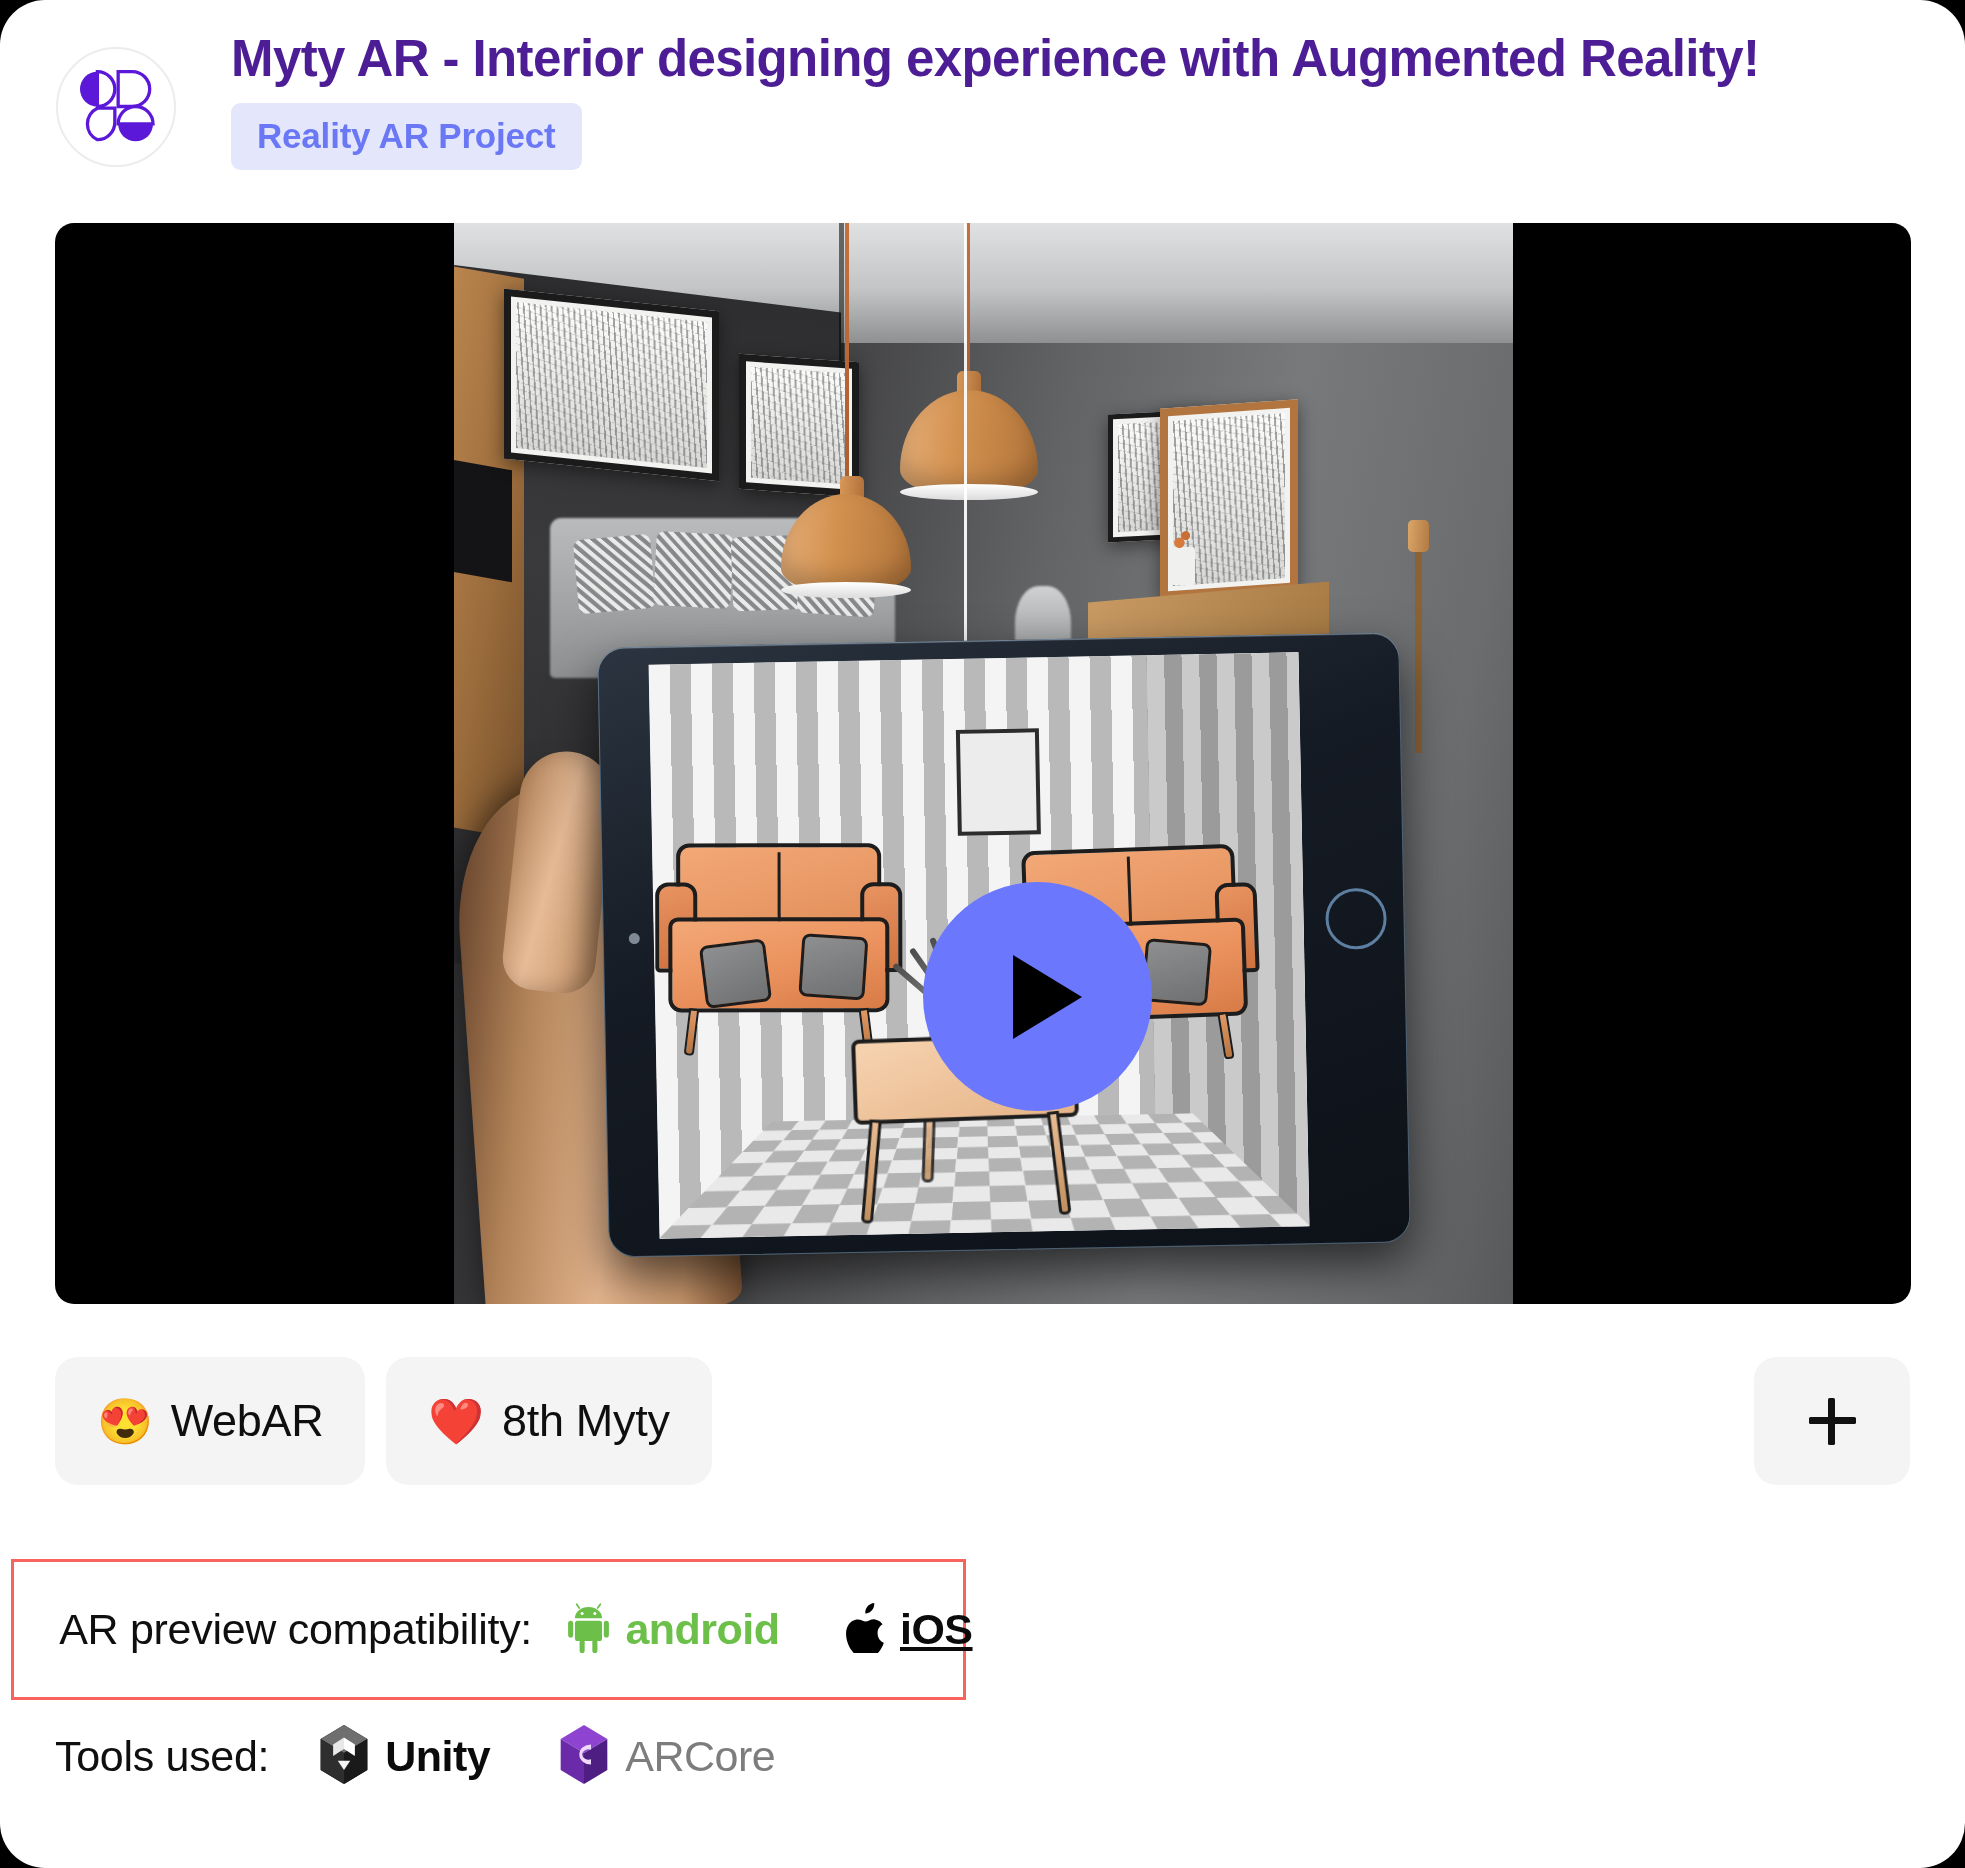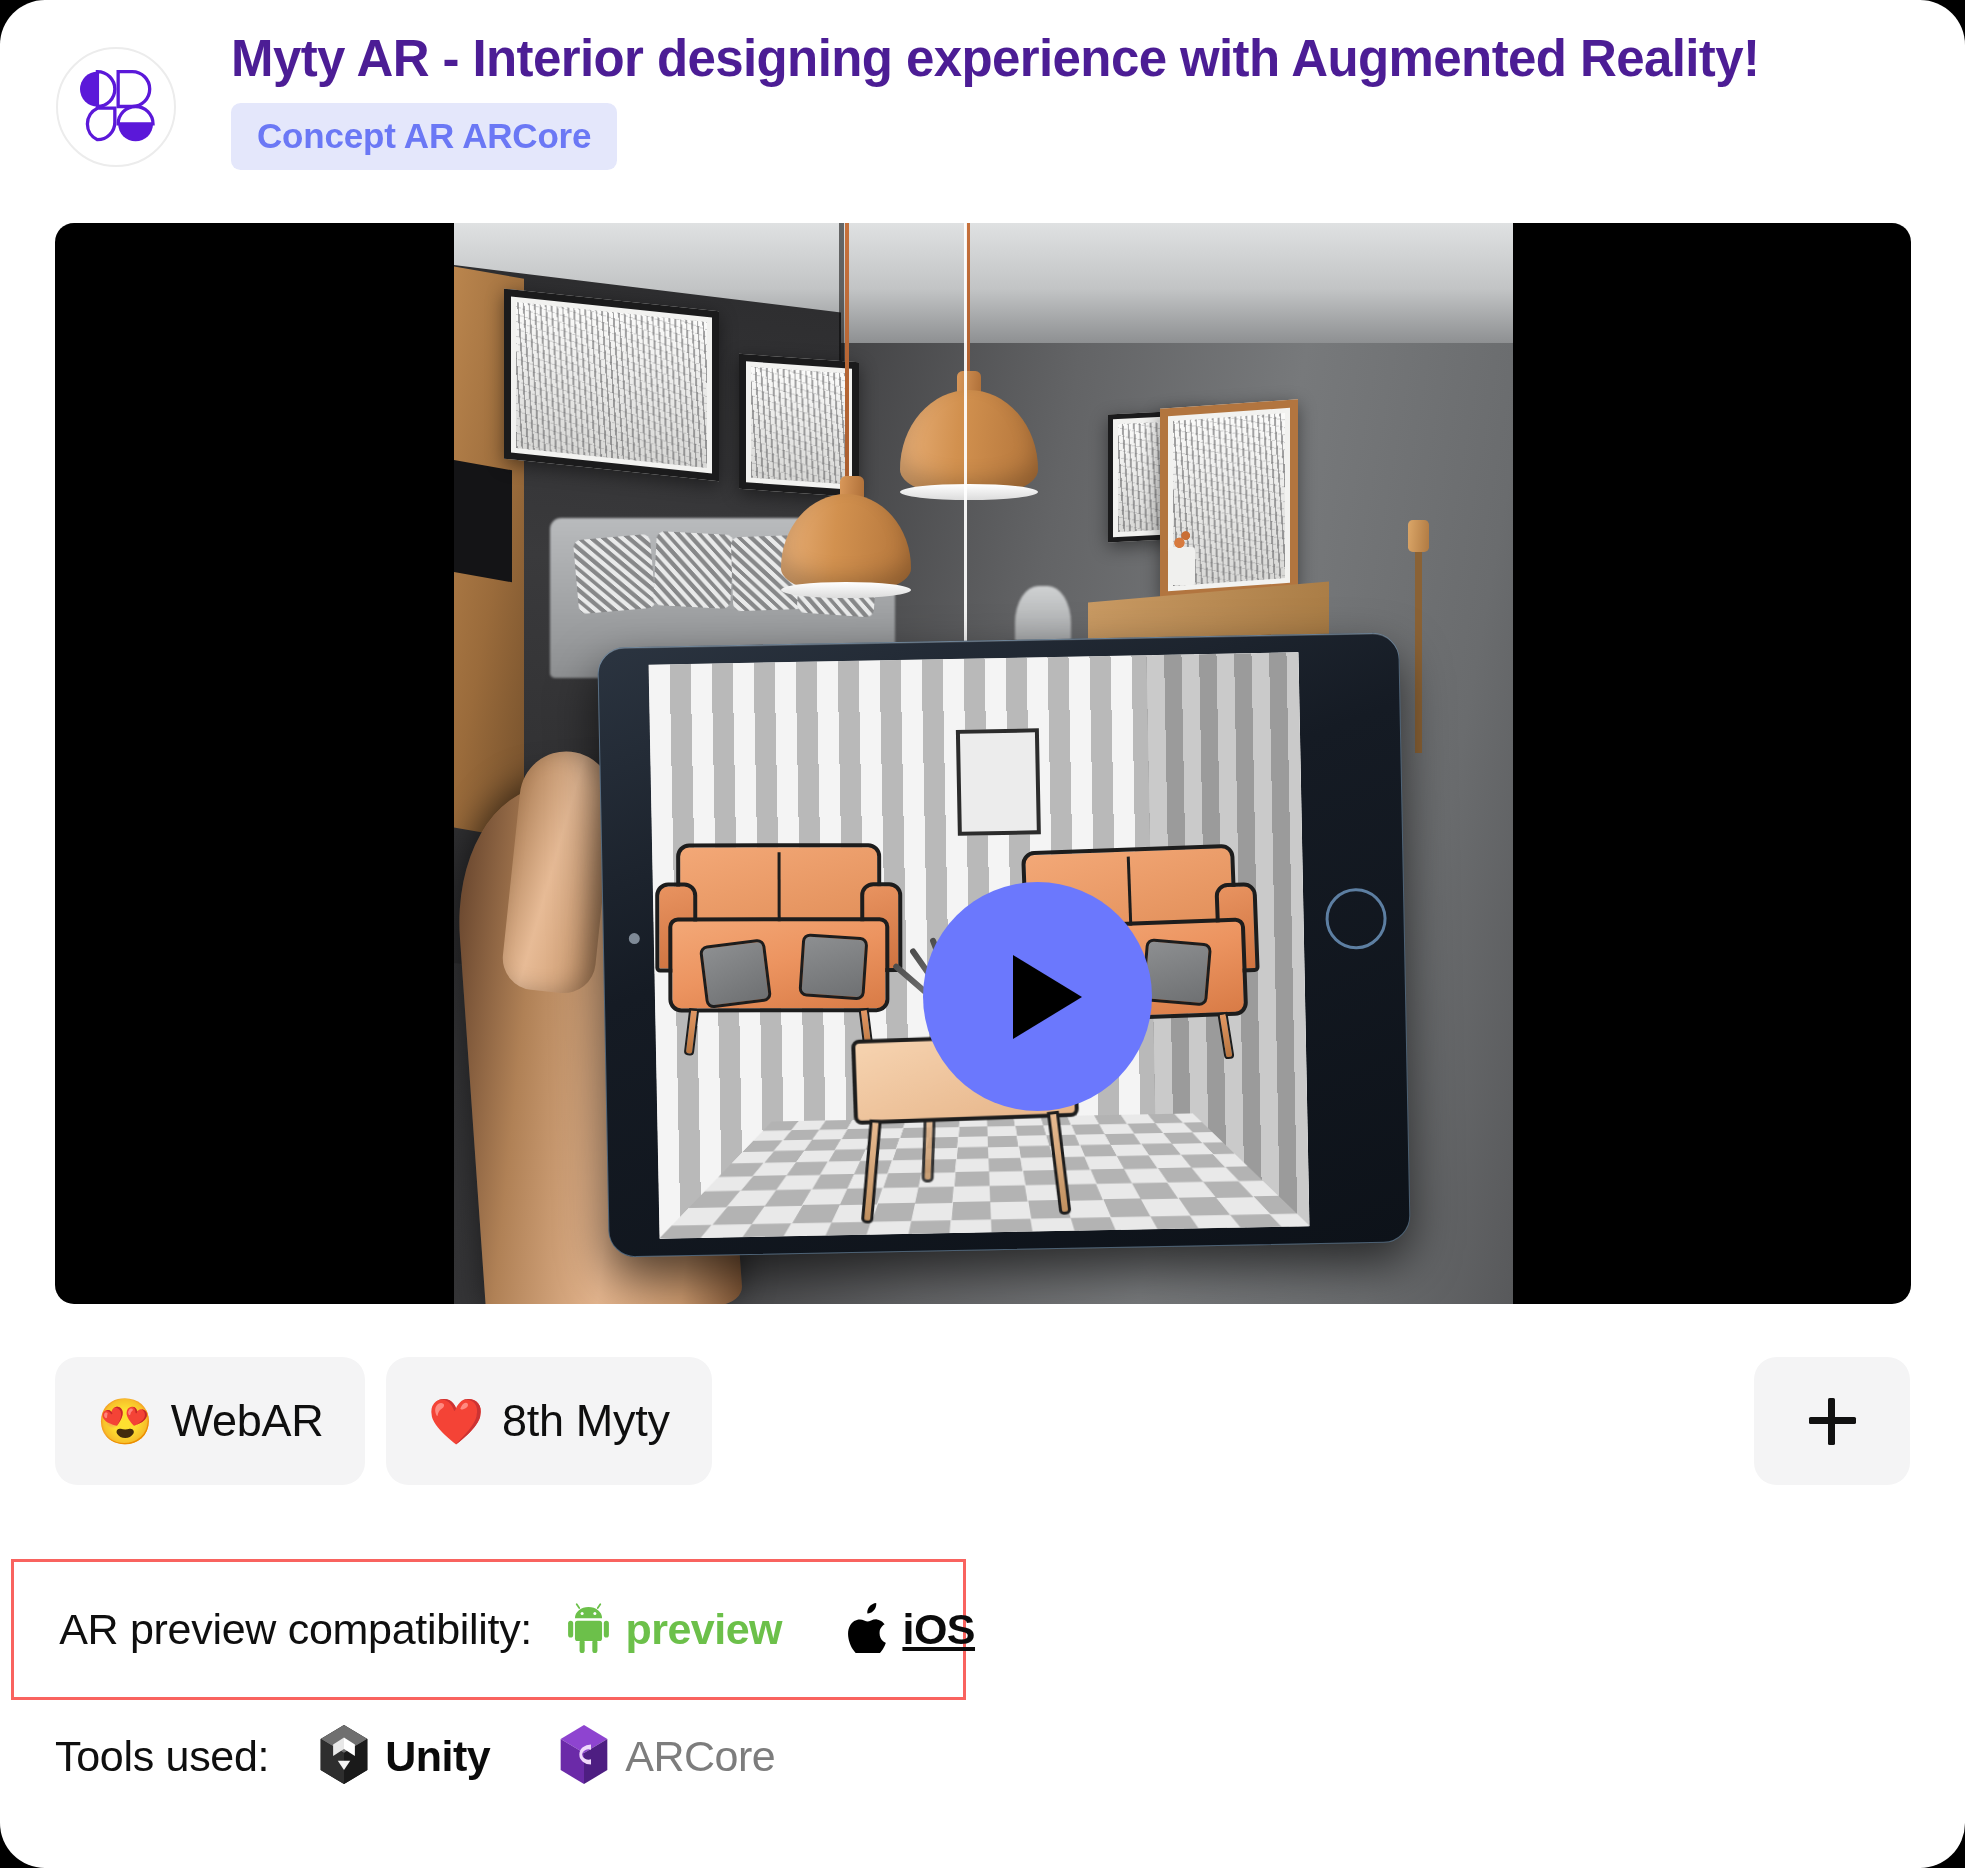--- a/index.html
+++ b/index.html
@@ -474,21 +474,21 @@
           <path d="M27,52 L48,52 L48,69 A21,21 0 0 1 27,90 A21,21 0 0 1 27,52 Z" fill="#fff" stroke="#5B18D9" stroke-width="4"></path>
 
           <path d="M52,71 A21,21 0 0 0 94,71 Z" fill="#5B18D9"></path>
           <path d="M52,71 A21,21 0 0 1 94,71 Z" fill="#fff" stroke="#5B18D9" stroke-width="4"></path>
         </svg>
       </span>
     </div>
 
     <div class="title-block">
       <div class="proj-title">Myty AR - Interior designing experience with Augmented Reality!</div>
-      <div class="proj-badge">Concept AR ARCore</div>
+      <div class="proj-badge">Reality AR Project</div>
     </div>
   </div>
 
   <div class="media">
 
     <div class="vid-frame">
 
       <div class="room"></div>
       <div class="room-ceiling"></div>
       <div class="wall-left"></div>
@@ -621,21 +621,21 @@
             <circle cx="10" cy="6.6" r="0.95" fill="#fff"></circle>
             <circle cx="18" cy="6.6" r="0.95" fill="#fff"></circle>
             <rect x="5.5" y="11.2" width="17" height="12.6" rx="1.6"></rect>
             <rect x="1.2" y="11.2" width="3.2" height="10.4" rx="1.6"></rect>
             <rect x="23.6" y="11.2" width="3.2" height="10.4" rx="1.6"></rect>
             <rect x="8.4" y="23" width="3.2" height="8.4" rx="1.6"></rect>
             <rect x="16.4" y="23" width="3.2" height="8.4" rx="1.6"></rect>
           </g>
         </svg>
       </span>
-      <span class="plat-name android">preview</span>
+      <span class="plat-name android">android</span>
     </span>
 
     <span class="plat ios">
       <span>
         <svg width="42" height="50" viewBox="0 0 26 31">
           <g fill="#000">
             <path d="M13.6,6.5 c1.7,0 3.3,-1.2 4.2,-2.6 0.8,-1.3 1.1,-2.9 0.9,-3.9 -1.5,0.1 -3.3,1 -4.3,2.3 -0.9,1.1 -1.4,2.7 -1.2,4.1 0.1,0.1 0.3,0.1 0.4,0.1 Z"></path>
             <path d="M18.9,10.1 c-2.4,-0.1 -4.4,1.4 -5.5,1.4 -1.2,0 -2.9,-1.3 -4.8,-1.3 -2.5,0 -4.8,1.4 -6.1,3.7 -2.6,4.5 -0.7,11.2 1.8,14.9 1.2,1.8 2.7,3.8 4.6,3.7 1.8,-0.1 2.5,-1.2 4.7,-1.2 2.2,0 2.8,1.2 4.7,1.1 1.9,0 3.2,-1.8 4.4,-3.6 1.4,-2.1 1.9,-4.1 2,-4.2 -0.1,0 -3.9,-1.5 -3.9,-5.9 -0.1,-3.7 3,-5.4 3.1,-5.5 -1.7,-2.5 -4.3,-2.8 -5,-3.1 Z"></path>
           </g>
         </svg>

